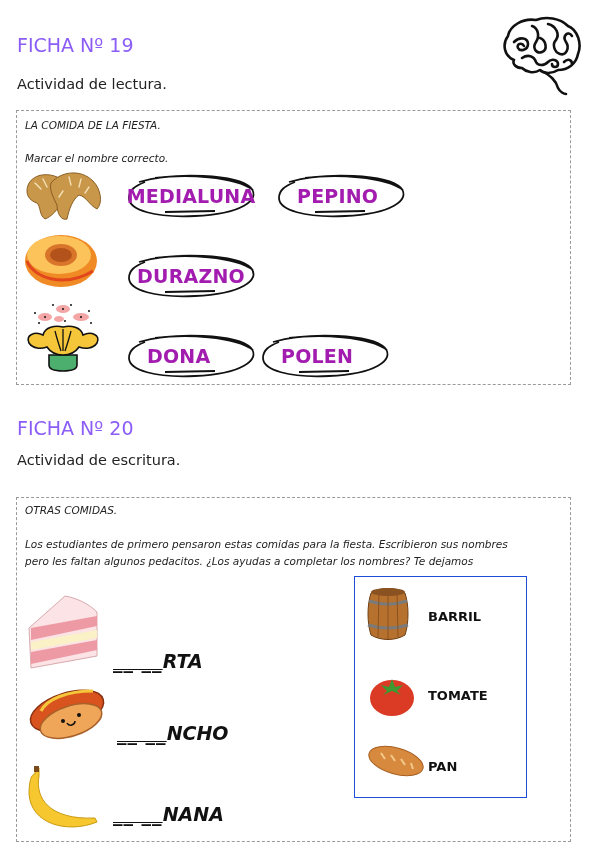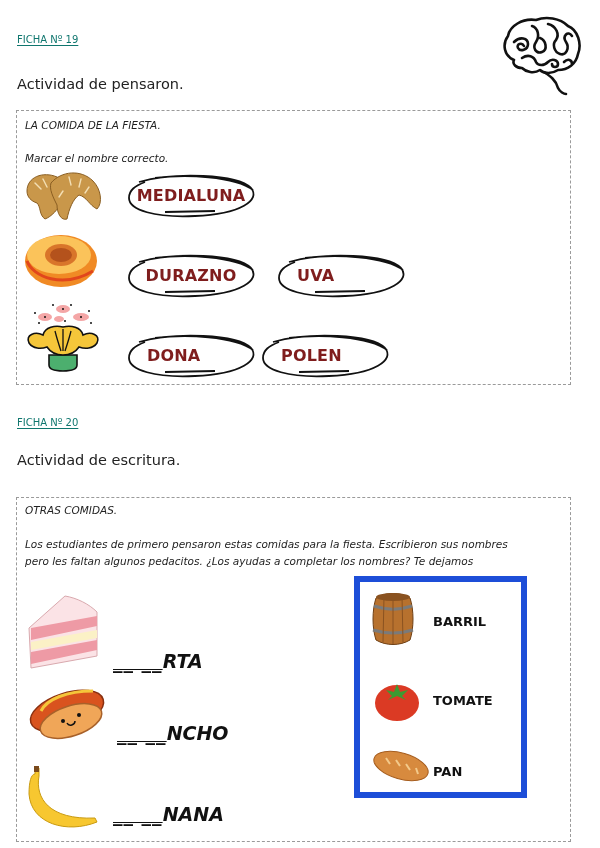--- a/index.html
+++ b/index.html
@@ -1,50 +1,50 @@
 <!DOCTYPE html>
 <html><head>
 <meta charset="utf-8">
 <style>
   * { box-sizing: border-box; margin: 0; padding: 0; }
   html, body { width: 600px; height: 848px; background: #ffffff; overflow: hidden; }
   body { position: relative; font-family: "DejaVu Sans", "Liberation Sans", sans-serif; color: #1a1a1a; }
   .abs { position: absolute; }
-  .ficha-title { font-size: 10px; text-decoration: underline; text-underline-offset: 2px; color: #0f766e; }
+  .ficha-title { font-size: 19px; text-underline-offset: 2px; color: #8b5cf6; }
   .activity { font-size: 14.5px; color: #222; }
   .box { border: 1px dashed #9a9a9a; }
   .box-heading { font-size: 10.5px; font-style: italic; color: #222; text-align: center; }
   .instr { font-size: 10.5px; font-style: italic; color: #222; line-height: 17px; }
   .oval { position: absolute; width: 132px; height: 44px; }
   .oval svg { position: absolute; left: 0; top: 0; width: 132px; height: 44px; overflow: visible; }
-  .oval-label { position: absolute; left: 0; top: 0; width: 100%; height: 44px; line-height: 44px; font-weight: bold; font-size: 16px; color: #7f1d1d; padding-left: 22px; letter-spacing: 0.2px; }
+  .oval-label { position: absolute; left: 0; top: 0; width: 100%; height: 44px; line-height: 44px; font-weight: bold; font-size: 19px; color: #a21caf; padding-left: 22px; letter-spacing: 0.2px; }
   .oval-label.center { padding-left: 0; text-align: center; }
   .fill-word { font-size: 19px; font-weight: bold; font-style: italic; color: #111; margin-top: 6px; }
-  .help-box { border: 6px solid #1d4ed8; background: #fff; }
+  .help-box { border: 1px solid #1d4ed8; background: #fff; }
   .help-label { font-size: 13px; font-weight: bold; color: #111; }
   .img { position: absolute; }
 </style>
 </head>
 <body>
 
 <div class="abs ficha-title" style="left:17px; top:34px;">FICHA Nº 19</div>
 
 <div class="abs" style="left:500px; top:14px; width:84px; height:82px;">
   <svg viewBox="0 0 84 82" width="84" height="82" fill="none" stroke="#111" stroke-width="2.6" stroke-linecap="round" stroke-linejoin="round">
     <path d="M44 58 C50 62 56 66 58 74 C60 78 64 80 66 80"></path>
     <path d="M14 46 C4 42 2 30 8 22 C10 12 22 4 36 6 C46 2 60 4 68 12 C78 16 82 30 78 40 C76 50 68 56 58 56 C52 60 44 60 40 56 C34 60 26 58 22 54 C16 54 12 50 14 46 Z"></path>
     <path d="M14 28 C20 22 28 24 28 30 C28 36 20 38 18 34 C16 30 22 28 24 32"></path>
     <path d="M32 12 C38 14 40 22 36 28 C32 34 36 40 42 38 C48 36 46 26 40 24"></path>
     <path d="M48 10 C56 12 60 20 56 26 C52 30 54 38 60 40 C66 42 70 34 66 28 C62 22 68 16 72 22"></path>
     <path d="M22 44 C28 40 34 42 36 48 C38 52 44 52 48 48 C52 44 58 46 58 50 C58 54 52 54 52 50"></path>
     <path d="M64 48 C68 44 72 46 72 50"></path>
   </svg>
 </div>
 
-<div class="abs activity" style="left:17px; top:76px;">Actividad de pensaron.</div>
+<div class="abs activity" style="left:17px; top:76px;">Actividad de lectura.</div>
 
 <div class="abs box" style="left:16px; top:110px; width:555px; height:275px;">
   <div class="abs box-heading" style="left:8px; top:8px;">LA COMIDA DE LA FIESTA.</div>
   <div class="abs box-heading" style="left:8px; top:41px;">Marcar el nombre correcto.</div>
 
   <div class="img" style="left:6px; top:58px; width:80px; height:54px;">
     <svg viewBox="0 0 80 54" width="80" height="54">
       <g fill="#c9974a" stroke="#8a5e22" stroke-width="1">
         <path d="M4 22 C4 8 20 2 34 8 C42 12 44 22 40 30 C36 40 28 48 22 50 C16 46 18 38 14 34 C8 32 4 28 4 22 Z"></path>
         <path d="M28 14 C38 2 58 0 70 12 C78 20 80 34 74 40 C66 36 64 28 56 26 C50 30 46 40 44 50 C38 52 34 44 34 36 C30 28 26 20 28 14 Z"></path>
@@ -58,41 +58,41 @@
           <path d="M40 22 L36 28"></path>
       </g>
     </svg>
   </div>
   <div class="oval" style="left:108px; top:63px;">
     <svg viewBox="0 0 132 44">
         <path d="M14 8 C50 -2 112 0 126 14 C136 26 116 40 70 42 C30 44 4 36 4 24 C4 16 10 12 20 8 M30 4 C60 0 110 2 128 16 M40 38 L90 37" fill="none" stroke="#111" stroke-width="1.8"></path>
       </svg>
     <div class="oval-label center">MEDIALUNA</div>
   </div>
+  <div class="oval" style="left:258px; top:63px;">
+    <svg viewBox="0 0 132 44">
+        <path d="M14 8 C50 -2 112 0 126 14 C136 26 116 40 70 42 C30 44 4 36 4 24 C4 16 10 12 20 8 M30 4 C60 0 110 2 128 16 M40 38 L90 37" fill="none" stroke="#111" stroke-width="1.8"></path>
+      </svg>
+    <div class="oval-label">PEPINO</div>
+  </div>
 
   <div class="img" style="left:6px; top:120px; width:76px; height:58px;">
     <svg viewBox="0 0 76 58" width="76" height="58">
       <ellipse cx="38" cy="30" rx="36" ry="26" fill="#f08a24"></ellipse>
       <ellipse cx="36" cy="24" rx="32" ry="19" fill="#fbc35a"></ellipse>
       <ellipse cx="38" cy="24" rx="16" ry="11" fill="#d9752a"></ellipse>
       <ellipse cx="38" cy="24" rx="11" ry="7" fill="#b4521c"></ellipse>
       <path d="M4 30 C10 46 40 58 70 40" stroke="#e1461c" stroke-width="3" fill="none"></path>
     </svg>
   </div>
   <div class="oval" style="left:108px; top:143px;">
     <svg viewBox="0 0 132 44">
         <path d="M14 8 C50 -2 112 0 126 14 C136 26 116 40 70 42 C30 44 4 36 4 24 C4 16 10 12 20 8 M30 4 C60 0 110 2 128 16 M40 38 L90 37" fill="none" stroke="#111" stroke-width="1.8"></path>
       </svg>
     <div class="oval-label center">DURAZNO</div>
-  </div>
-  <div class="oval" style="left:258px; top:143px;">
-    <svg viewBox="0 0 132 44">
-        <path d="M14 8 C50 -2 112 0 126 14 C136 26 116 40 70 42 C30 44 4 36 4 24 C4 16 10 12 20 8 M30 4 C60 0 110 2 128 16 M40 38 L90 37" fill="none" stroke="#111" stroke-width="1.8"></path>
-      </svg>
-    <div class="oval-label">UVA</div>
   </div>
 
   <div class="img" style="left:8px; top:190px; width:76px; height:72px;">
     <svg viewBox="0 0 76 72" width="76" height="72">
       <g fill="#f4a6a6">
           <ellipse cx="38" cy="8" rx="7" ry="4"></ellipse>
           <ellipse cx="20" cy="16" rx="7" ry="4"></ellipse>
           <ellipse cx="56" cy="16" rx="8" ry="4"></ellipse>
           <ellipse cx="34" cy="18" rx="5" ry="3"></ellipse>
         </g>

